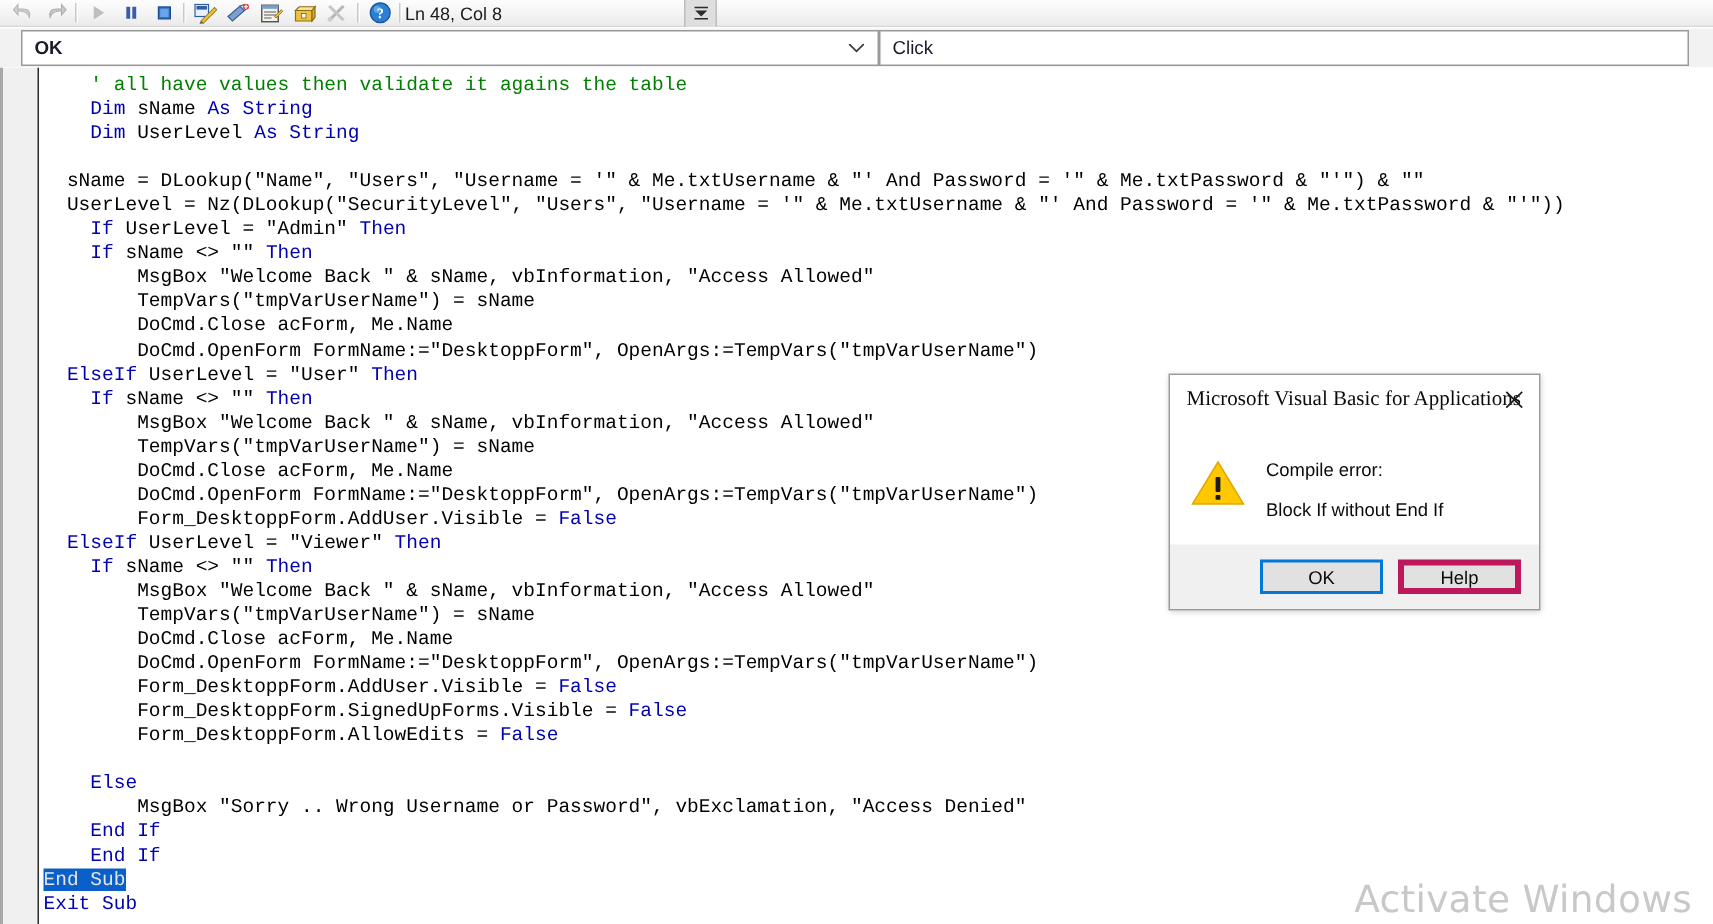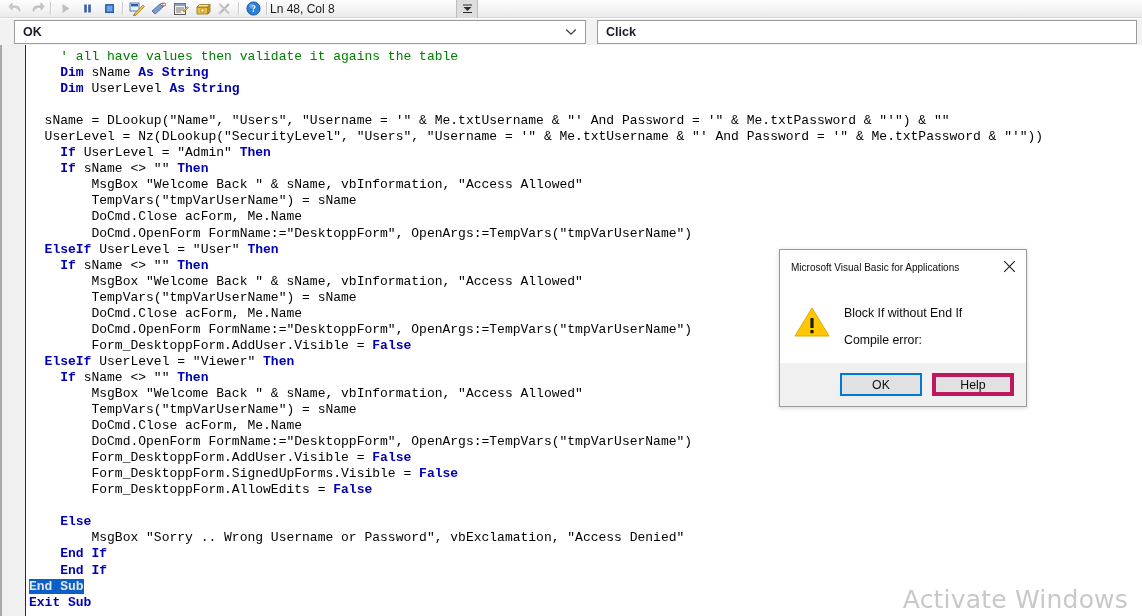--- a/index.html
+++ b/index.html
@@ -73,21 +73,21 @@
     border: 1px solid #9a9a9a;
     display: flex;
     align-items: center;
     position: relative;
     font-size: 12.5px;
     font-weight: bold;
     color: #1a1a2e;
     padding-left: 8px;
   }
   .combo.left { margin-left: 14px; width: 572px; }
-  .combo.right { margin-left: 11px; width: 540px; font-weight: bold; }
+  .combo.right { margin-left: 0; width: 540px; font-weight: normal; }
   .combo .caret {
     position: absolute;
     right: 8px; top: 0; bottom: 0;
     display: flex; align-items: center;
   }
 
   
   .code-wrap {
     position: absolute;
     left: 0; top: 45px;
@@ -107,21 +107,21 @@
     position: absolute;
     left: 29px; top: 4px;
     font-family: "Liberation Mono", "DejaVu Sans Mono", monospace;
     font-size: 13px;
     line-height: 16.05px;
     color: #000000;
     white-space: pre;
     letter-spacing: 0px;
   }
   .code div { height: 16.05px; }
-  .kw   { color: #0000b0; font-weight: bold; }
+  .kw   { color: #0000b0; }
   .cmt  { color: #008000; }
   .sel  { background: #0a60c8; color: #ffffff; }
   .sel .kw { color: #e5e5e5; }
 
   
   .watermark {
     position: absolute;
     right: 14px; bottom: 2px;
     font-size: 25px;
     color: #c8c8c8;
@@ -141,23 +141,23 @@
   }
   .dlg-title {
     position: absolute;
     left: 0; top: 0;
     width: 100%; height: 34px;
     display: flex;
     align-items: center;
     padding-left: 11px;
   }
   .dlg-title-text {
-    font-size: 10px;
+    font-size: 14px;
     color: #0b0b0b;
-    font-family: Liberation Sans, sans-serif;
+    font-family: Liberation Serif, serif;
   }
   .dlg-close {
     position: absolute;
     right: 0; top: 0;
     width: 34px; height: 32px;
     display: flex; align-items: center; justify-content: center;
     cursor: pointer;
   }
   .dlg-body {
     position: absolute;
@@ -337,22 +337,22 @@
 
     <div class="dlg-body">
       <div class="warn-icon">
         <svg width="36" height="32" viewBox="0 0 36 32">
           <path d="M18 2 L35 30 L1 30 Z" fill="#ffc800" stroke="#e0a800" stroke-width="1"></path>
           <rect x="16.4" y="12" width="3.2" height="10" rx="0.6" fill="#1b1b1b"></rect>
           <rect x="16.4" y="24" width="3.2" height="3.2" rx="0.6" fill="#1b1b1b"></rect>
         </svg>
       </div>
       <div class="dlg-msg">
+        <div>Compile error:</div>
         <div>Block If without End If</div>
-        <div>Compile error:</div>
       </div>
     </div>
 
     <div class="dlg-foot">
       <div class="dlg-btn default">OK</div>
       <div class="dlg-btn">Help</div>
     </div>
   </div>
 
 </div>

